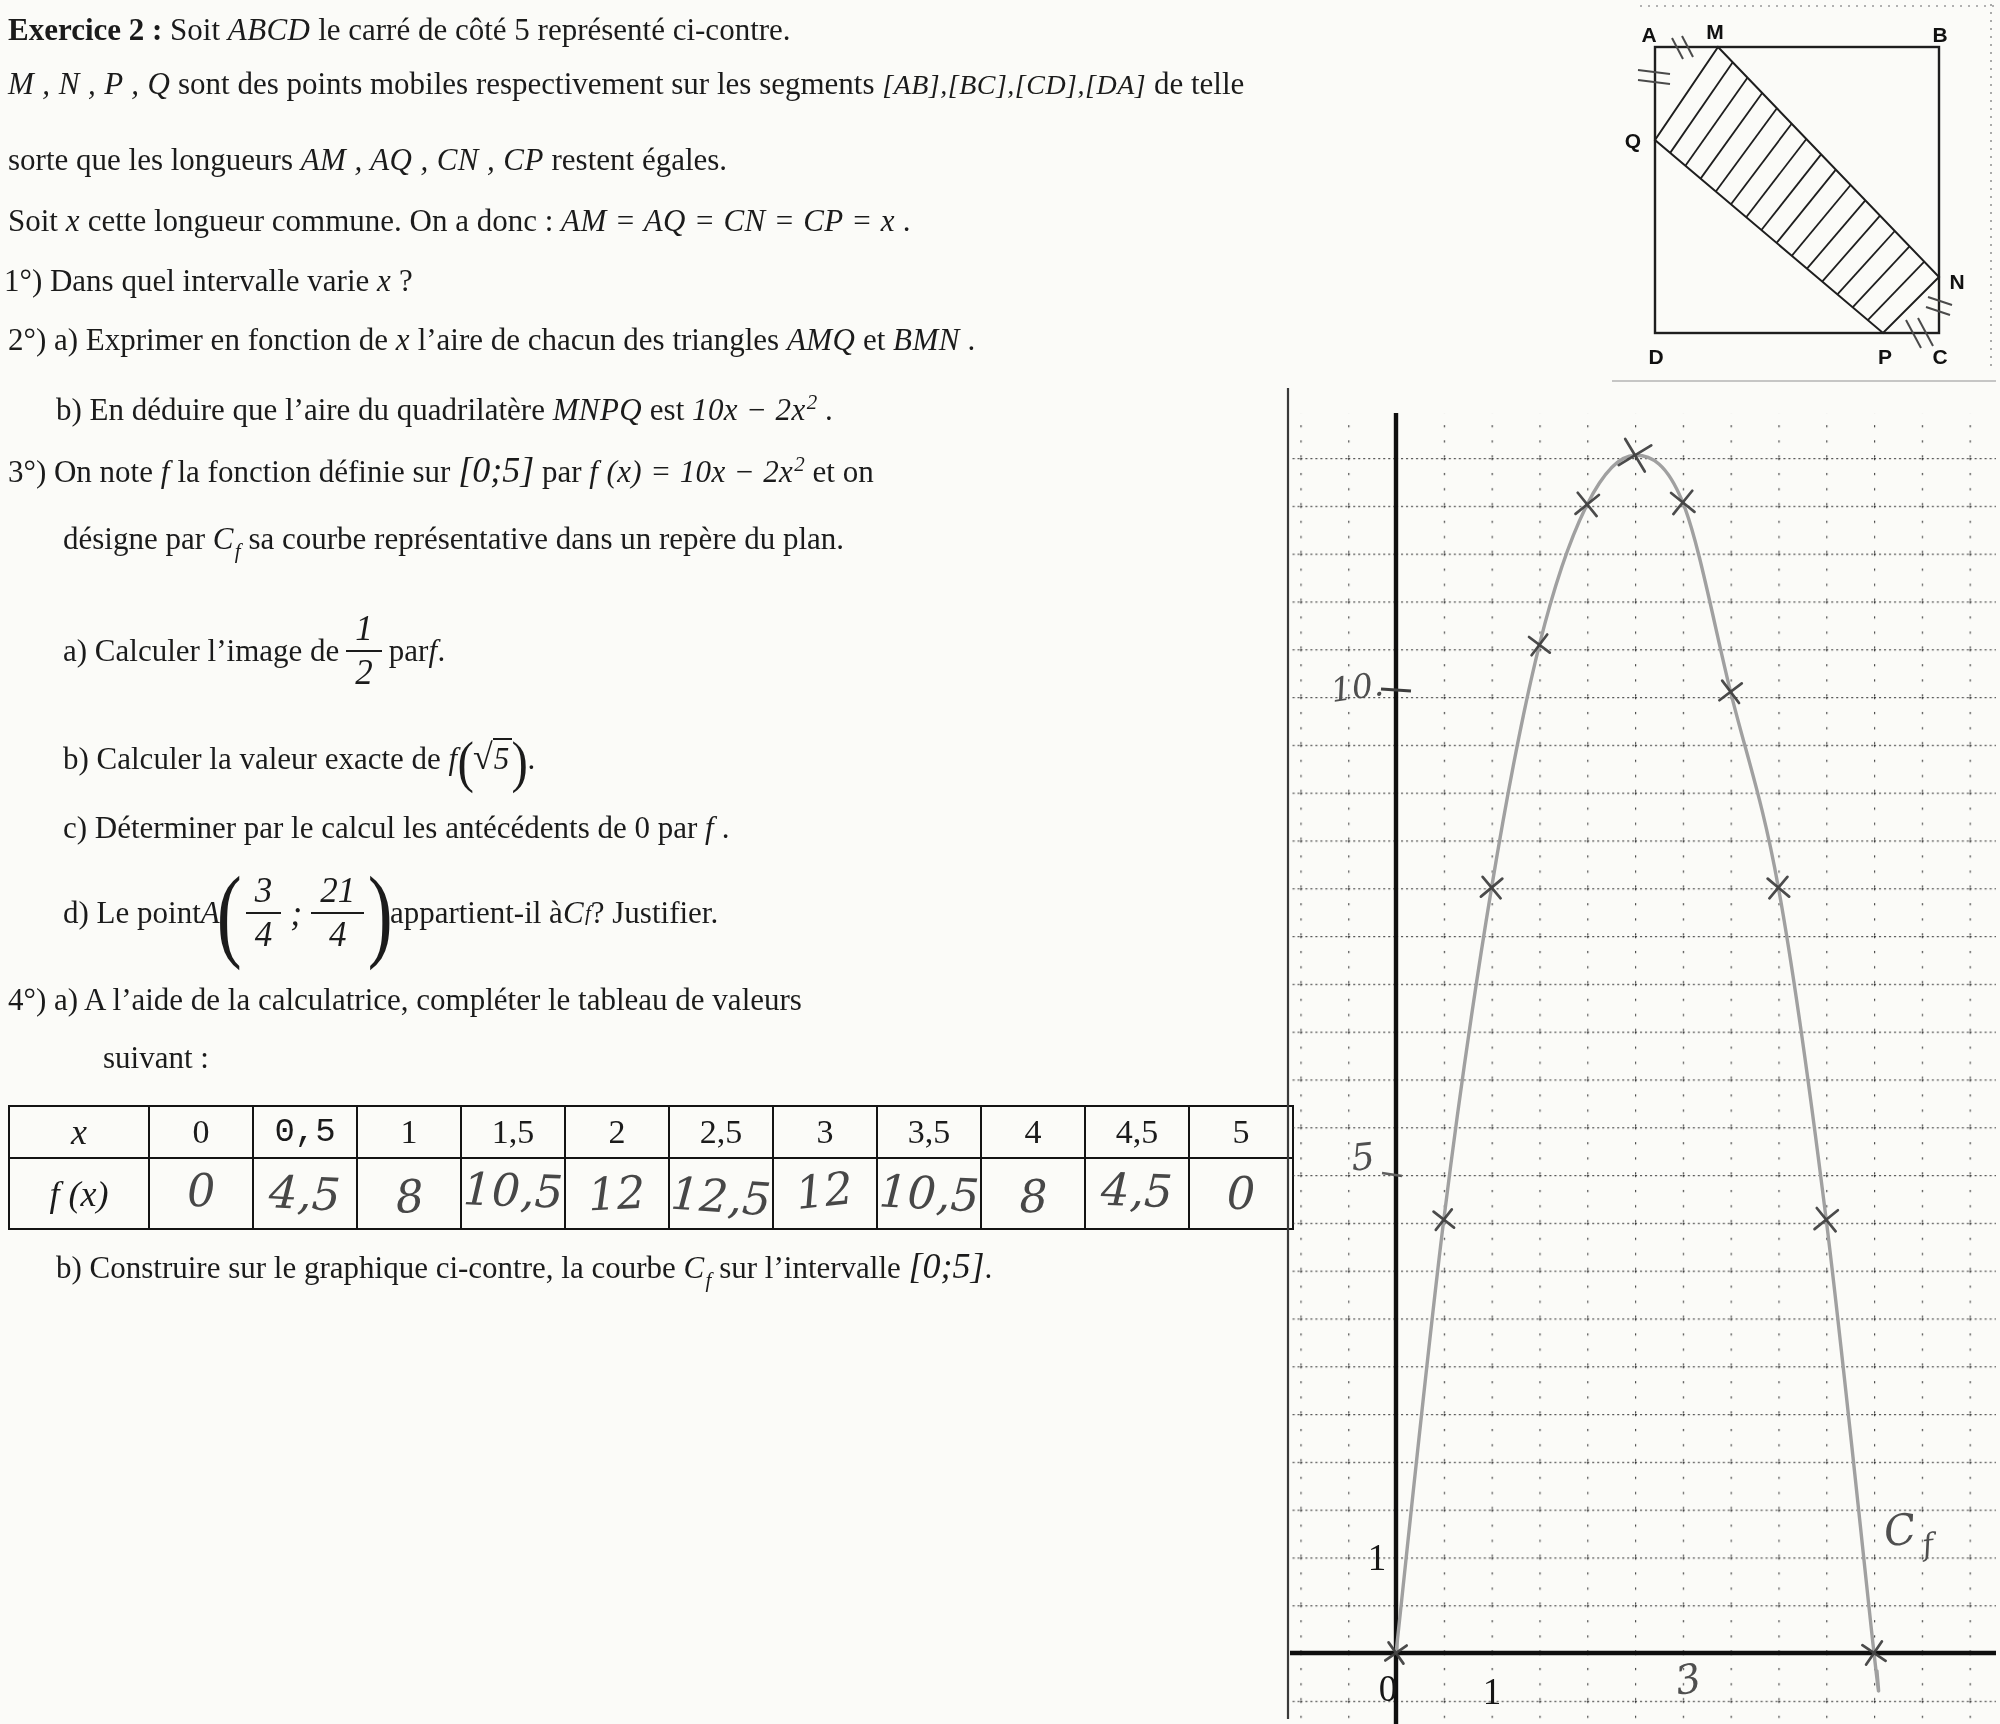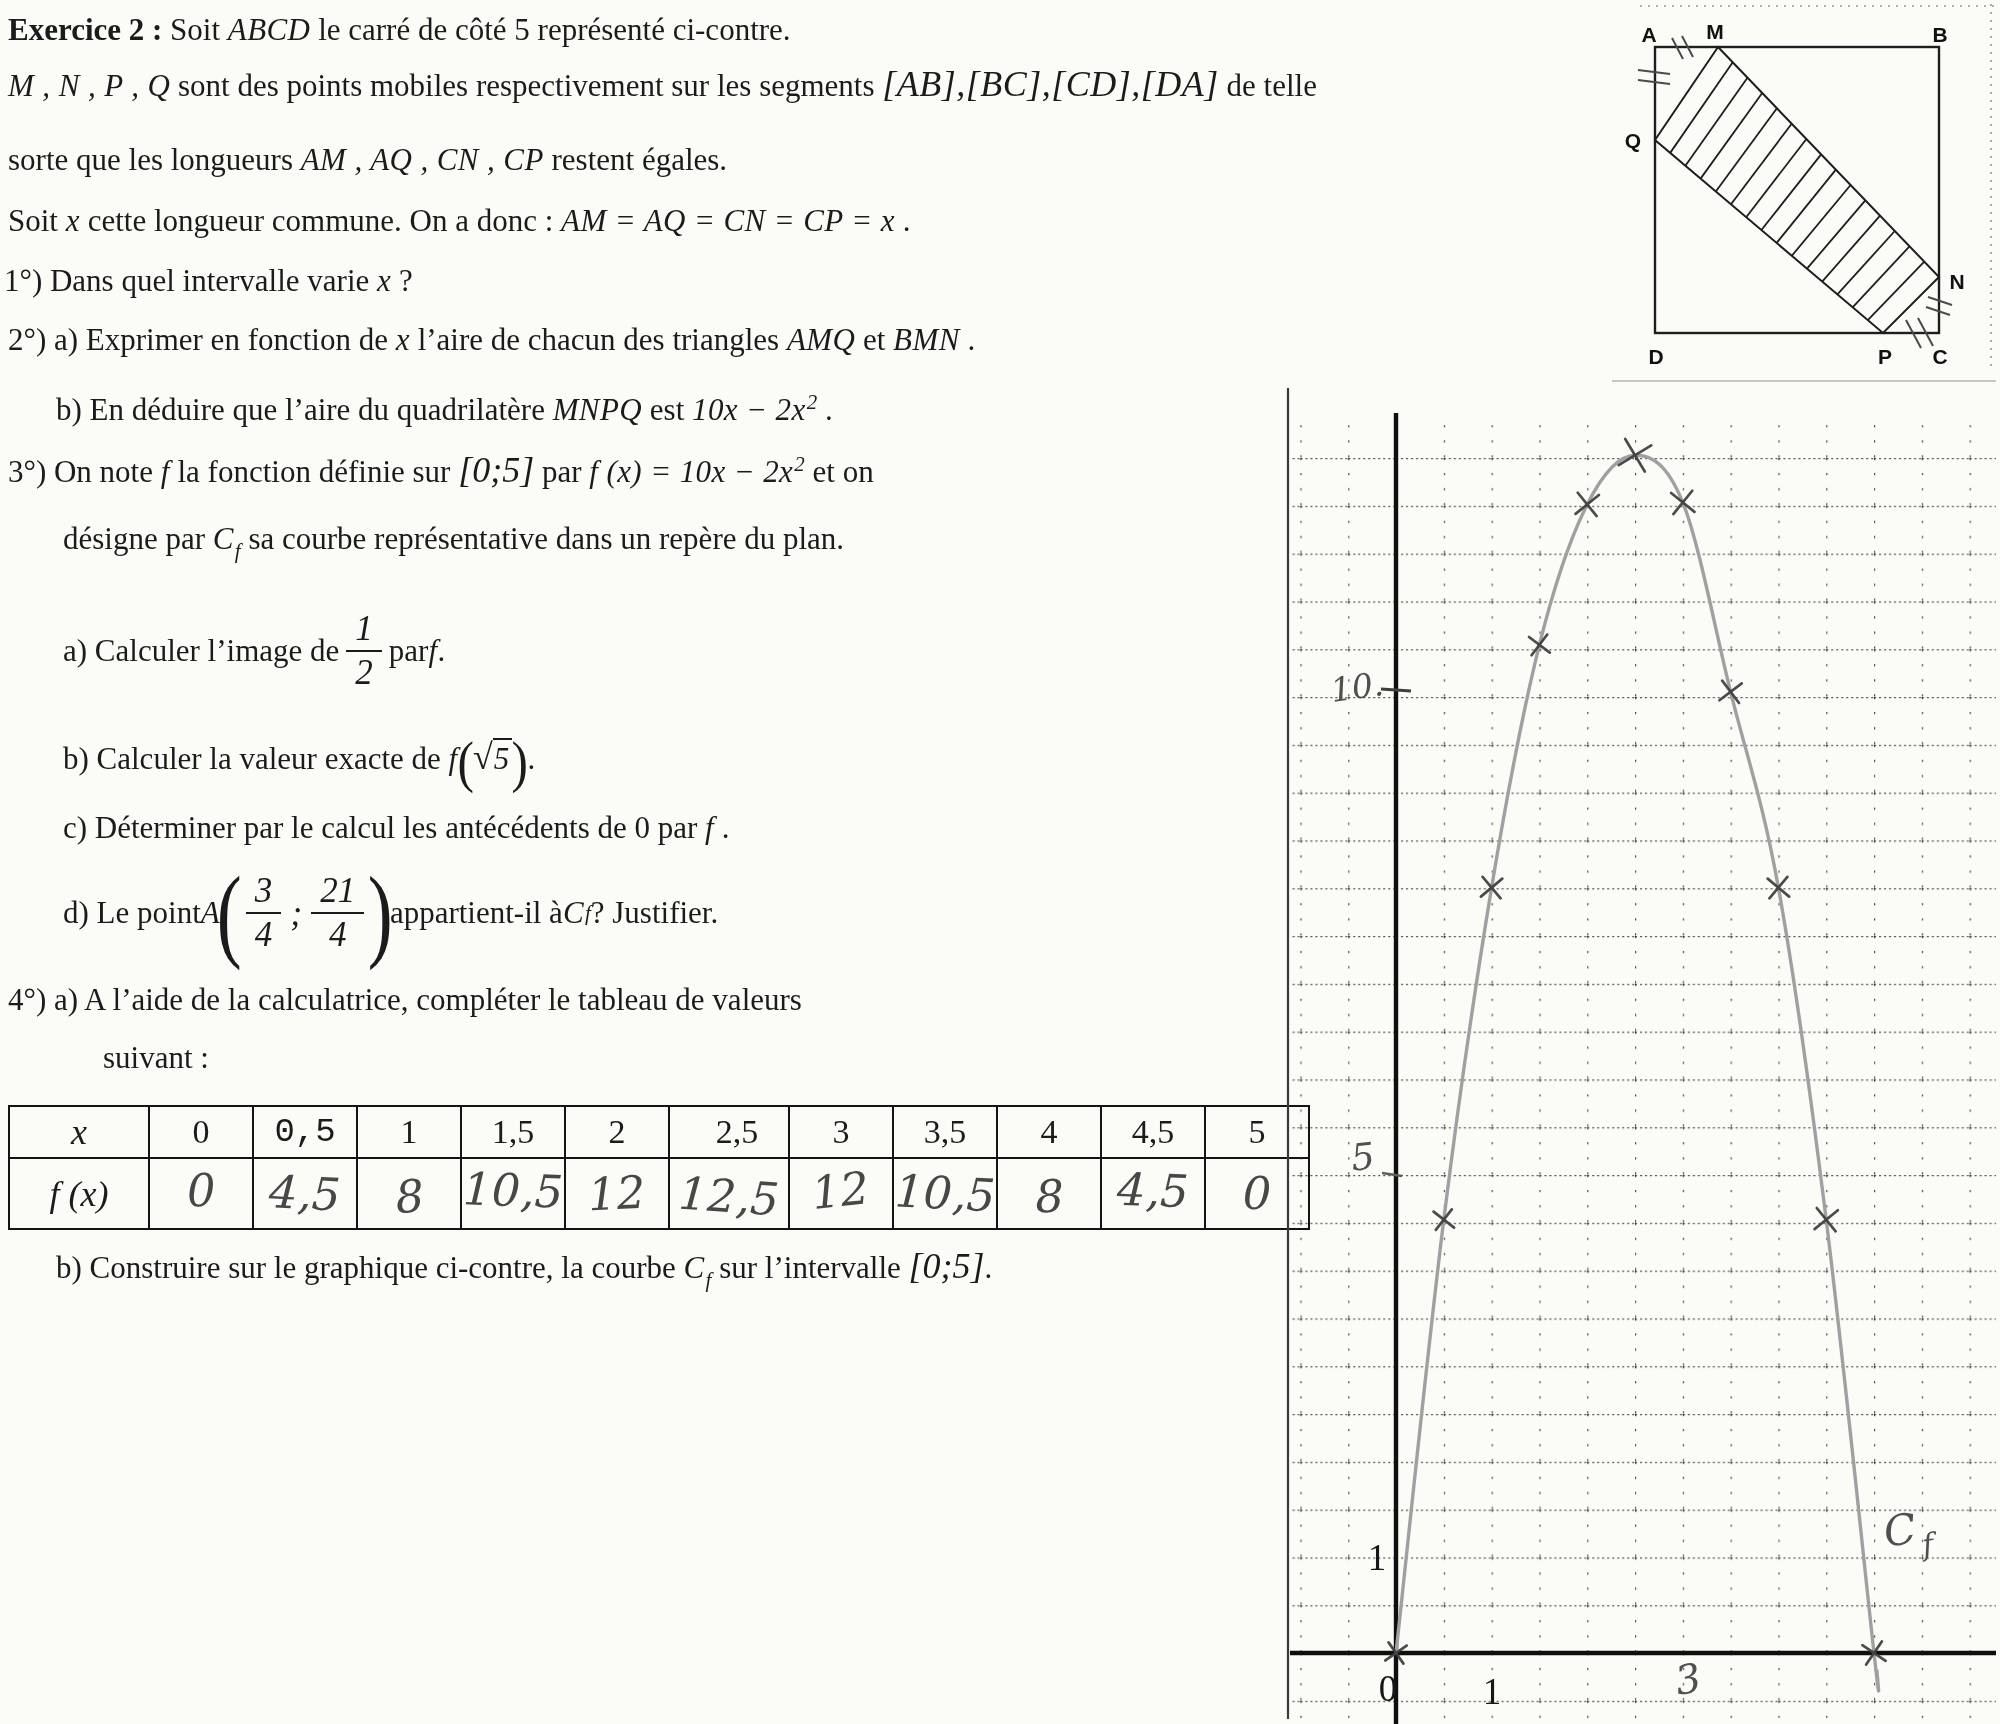--- a/index.html
+++ b/index.html
@@ -2,21 +2,21 @@
 <html><head>
 <meta charset="utf-8">
 <style>
   html,body{margin:0;padding:0}
   body{width:2000px;height:1724px;position:relative;overflow:hidden;
        background:#fbfbf8;color:#1b1b1b;font-family:"Liberation Serif",serif}
   .line{position:absolute;white-space:nowrap;font-size:31px;line-height:1.18}
   .flexline{display:flex;align-items:center}
   .m{font-style:italic;letter-spacing:.4px}
   .bold-u{font-weight:bold;}
-  .brseq{font-style:italic;font-size:36px;line-height:1;letter-spacing:.5px}
+  .brseq{font-style:italic;font-size:28px;line-height:1;letter-spacing:.5px}
   .brsm{font-style:italic;font-size:36px;line-height:1}
   sup.e{font-size:21px;font-style:italic;vertical-align:11px;margin-left:1px}
   .csub{font-size:21px;font-style:italic;vertical-align:-9px;margin-left:1px}
   .frac{display:inline-block;text-align:center;font-style:italic;font-size:35px;
         line-height:1.08;margin:0 7px;vertical-align:middle}
   .frac .n{display:block;border-bottom:2.4px solid #1b1b1b;padding:0 9px 2px}
   .frac .d{display:block;padding-top:2px}
   .bigp{font-size:104px;font-weight:400;line-height:.9;display:inline-block;
         transform:scaleX(.72);margin:0 -8px}
   .medp{font-size:58px;line-height:1;display:inline-block;transform:scaleX(.85);
@@ -128,21 +128,21 @@
 
   <table id="vtable">
       <tbody>
         <tr class="r1">
           <td style="width: 138px;"><span class="lbl">x</span></td>
           <td style="width: 102px;">0</td>
           <td style="width: 102px; font-family: Liberation Mono, monospace;">0,5</td>
           <td style="width: 102px;">1</td>
           <td style="width: 102px; text-align: center;">1,5</td>
           <td style="width: 102px;">2</td>
-          <td style="width: 102px; padding-left: 16px;">2,5</td>
+          <td style="width: 102px;">2,5</td>
           <td style="width: 102px;">3</td>
           <td style="width: 102px;">3,5</td>
           <td style="width: 102px;">4</td>
           <td style="width: 102px;">4,5</td>
           <td style="width: 102px;">5</td>
         </tr>
         <tr class="r2">
           <td><span class="lbl">f (x)</span></td>
           <td><span class="hwv" style="transform: rotate(-2deg) translateY(-3px);">0</span></td>
           <td><span class="hwv" style="transform: rotate(3deg) translateY(0px);">4,5</span></td>

